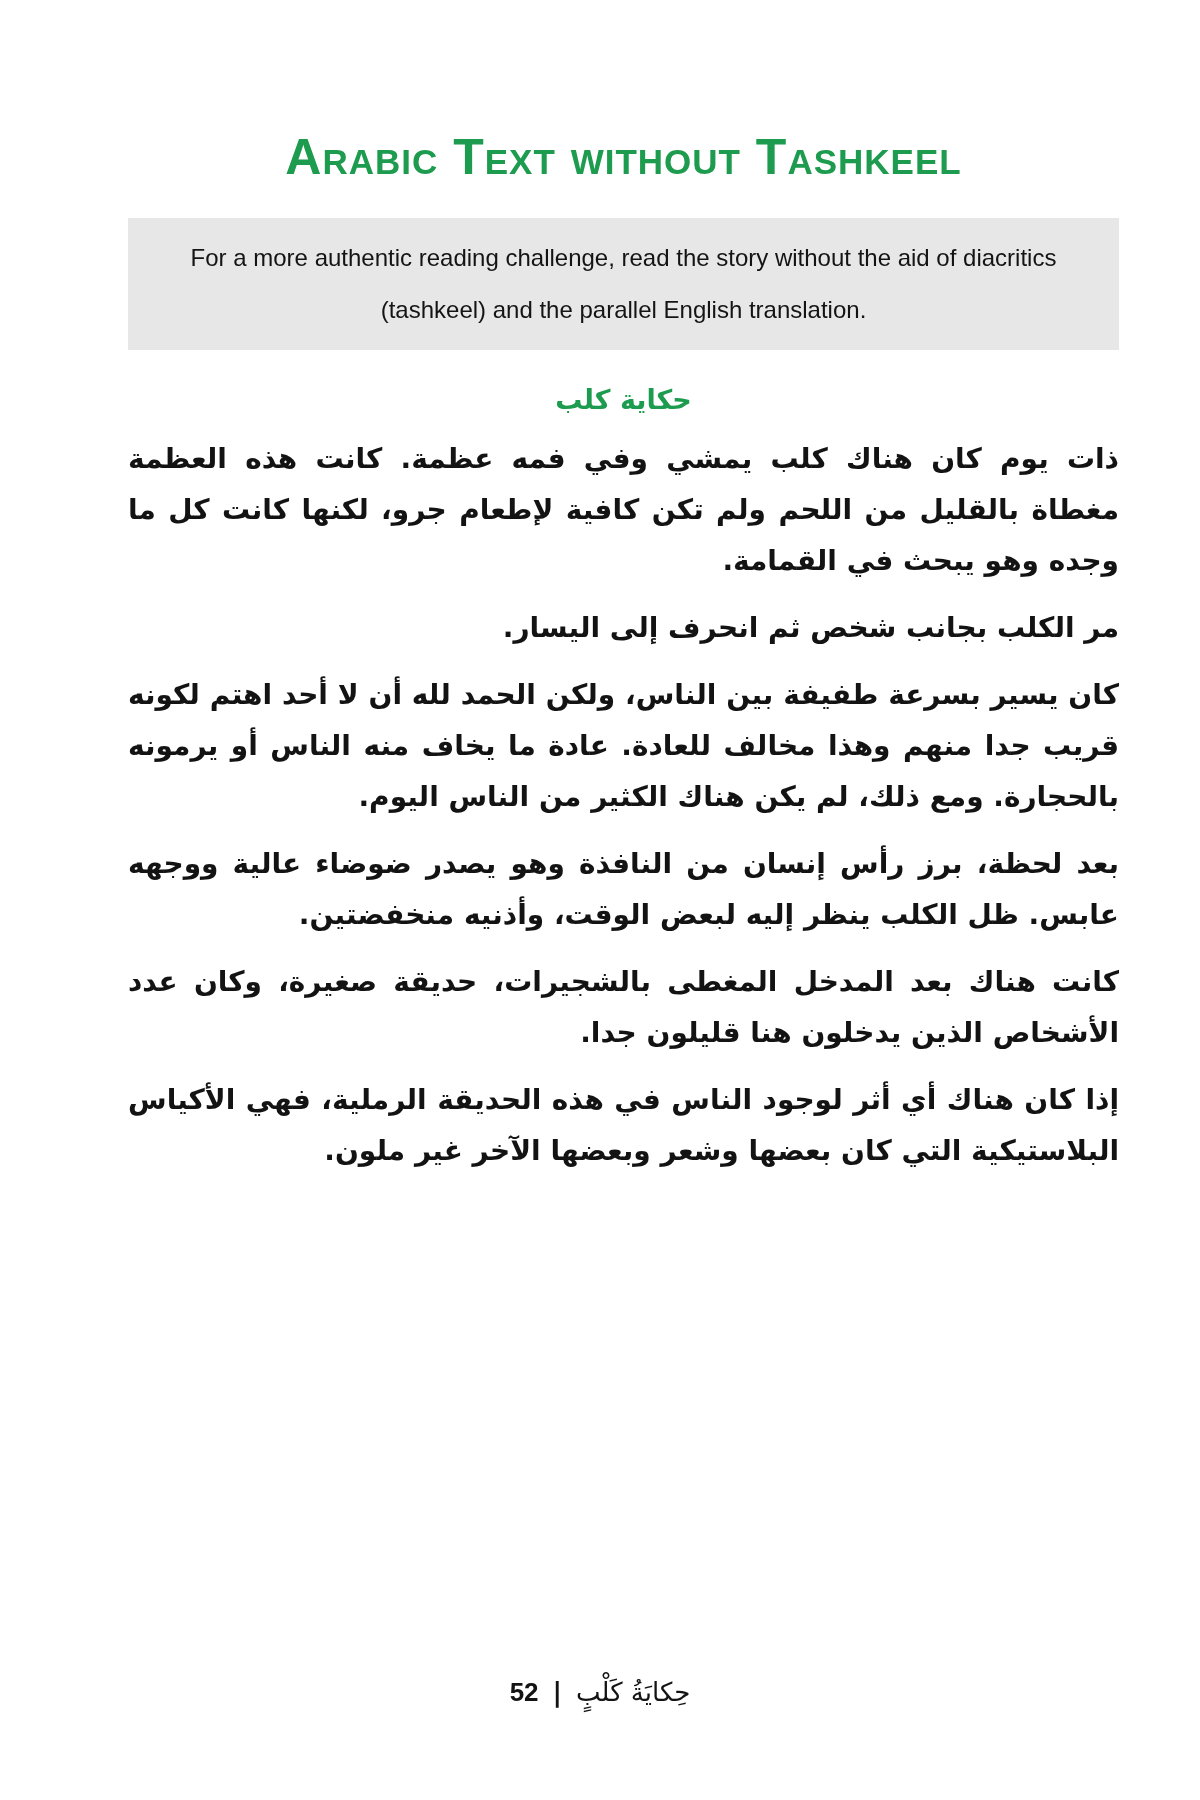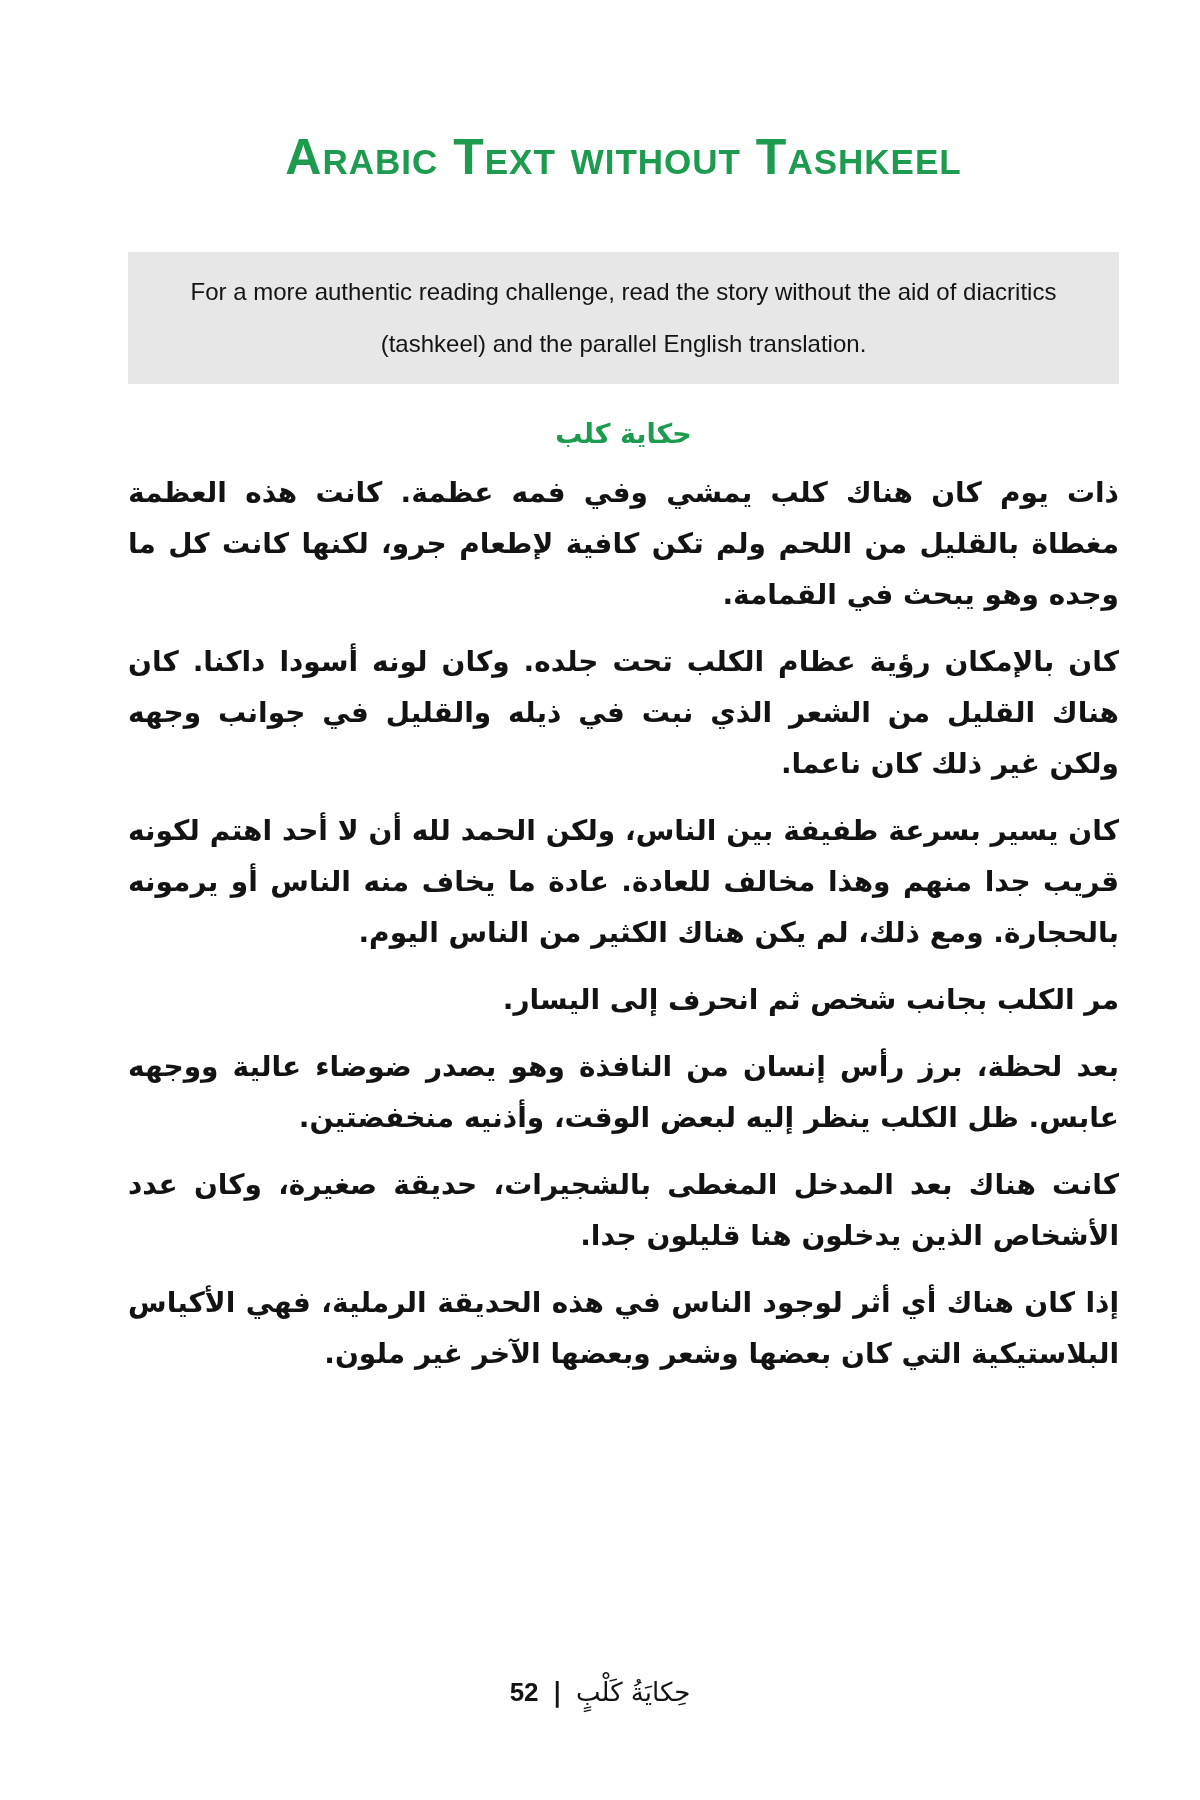--- a/index.html
+++ b/index.html
@@ -19,21 +19,21 @@
     margin: 0;
     text-align: center;
     font-variant: small-caps;
     font-weight: bold;
     font-size: 50px;
     letter-spacing: 1px;
     color: #1d9b4e;
     font-family: "Liberation Sans", sans-serif;
   }
   .note-box {
-    margin-top: 66px;
+    margin-top: 32px;
     background: #e7e7e7;
     text-align: center;
     font-size: 24px;
     line-height: 52px;
     padding: 14px 10px;
     color: #141414;
   }
   .story-title {
     margin: 34px 0 10px 0;
     text-align: center;
@@ -77,23 +77,22 @@
   <div class="content">
 
     <h1 class="title">Arabic Text without Tashkeel</h1>
 
     <div class="note-box">For a more authentic reading challenge, read the story without the aid of diacritics (tashkeel) and the parallel English translation.</div>
 
     <h2 class="story-title" lang="ar" dir="rtl">حكاية كلب</h2>
 
     <div class="story">
       <p lang="ar">ذات يوم كان هناك كلب يمشي وفي فمه عظمة. كانت هذه العظمة مغطاة بالقليل من اللحم ولم تكن كافية لإطعام جرو، لكنها كانت كل ما وجده وهو يبحث في القمامة.</p>
-      <p lang="ar">كان بالإمكان رؤية عظام الكلب تحت جلده. وكان لونه أسودا داكنا. كان هناك القليل من الشعر الذي نبت في ذيله والقليل في جوانب وجهه ولكن غير ذلك كان ناعما.</p>
+      <p lang="ar">مر الكلب بجانب شخص ثم انحرف إلى اليسار.</p>
       <p lang="ar">كان يسير بسرعة طفيفة بين الناس، ولكن الحمد لله أن لا أحد اهتم لكونه قريب جدا منهم وهذا مخالف للعادة. عادة ما يخاف منه الناس أو يرمونه بالحجارة. ومع ذلك، لم يكن هناك الكثير من الناس اليوم.</p>
-      <p lang="ar">مر الكلب بجانب شخص ثم انحرف إلى اليسار.</p>
       <p lang="ar">بعد لحظة، برز رأس إنسان من النافذة وهو يصدر ضوضاء عالية ووجهه عابس. ظل الكلب ينظر إليه لبعض الوقت، وأذنيه منخفضتين.</p>
       <p lang="ar">كانت هناك بعد المدخل المغطى بالشجيرات، حديقة صغيرة، وكان عدد الأشخاص الذين يدخلون هنا قليلون جدا.</p>
       <p lang="ar">إذا كان هناك أي أثر لوجود الناس في هذه الحديقة الرملية، فهي الأكياس البلاستيكية التي كان بعضها وشعر وبعضها الآخر غير ملون.</p>
     </div>
 
   </div>
 
   <div class="footer">
     <span lang="ar">حِكايَةُ كَلْبٍ</span><span class="sep">|</span><span class="num">52</span>
   </div>

